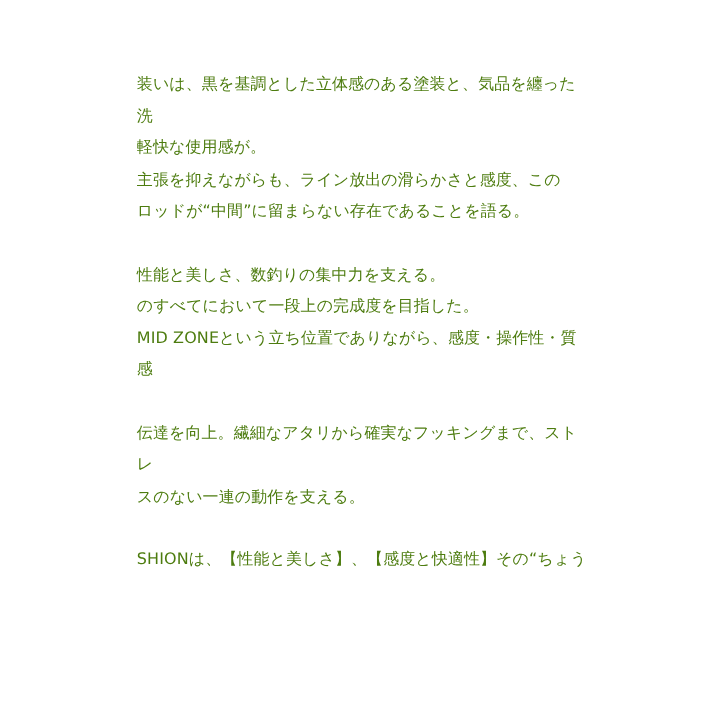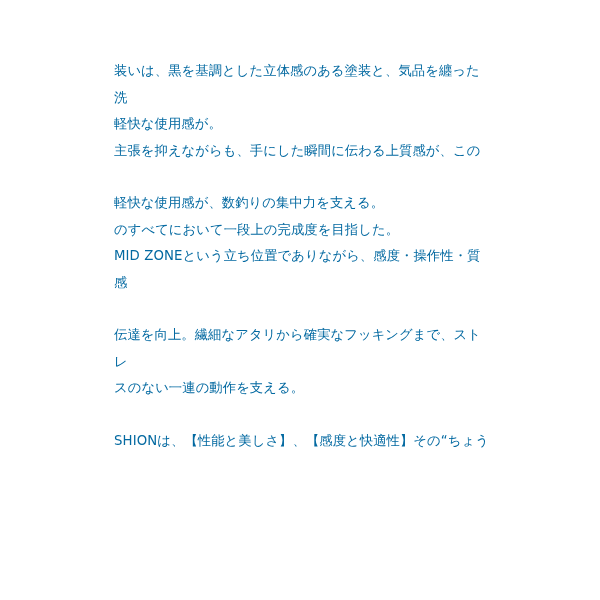--- a/index.html
+++ b/index.html
@@ -24,38 +24,39 @@
   .block {
     margin: 0 0 26px 0;
   }
   .block:last-child {
     margin-bottom: 0;
   }
   .line {
     font-size: 13.3px;
     line-height: 26.5px;
     letter-spacing: 0.1px;
-    color: #0369a1;
+    color: #4d7c0f;
     white-space: pre-wrap;
     word-break: break-all;
   }
 </style>
 </head>
 <body>
 
 <div class="page">
 
   <div class="block">
     <div class="line">装いは、黒を基調とした立体感のある塗装と、気品を纏った洗</div>
     <div class="line">軽快な使用感が。</div>
-    <div class="line">主張を抑えながらも、手にした瞬間に伝わる上質感が、この</div>
+    <div class="line">主張を抑えながらも、ライン放出の滑らかさと感度、この</div>
+    <div class="line">ロッドが“中間”に留まらない存在であることを語る。</div>
   </div>
 
   <div class="block">
-    <div class="line">軽快な使用感が、数釣りの集中力を支える。</div>
+    <div class="line">性能と美しさ、数釣りの集中力を支える。</div>
     <div class="line">のすべてにおいて一段上の完成度を目指した。</div>
     <div class="line">MID ZONEという立ち位置でありながら、感度・操作性・質感</div>
   </div>
 
   <div class="block">
     <div class="line">伝達を向上。繊細なアタリから確実なフッキングまで、ストレ</div>
     <div class="line">スのない一連の動作を支える。</div>
   </div>
 
   <div class="block">

